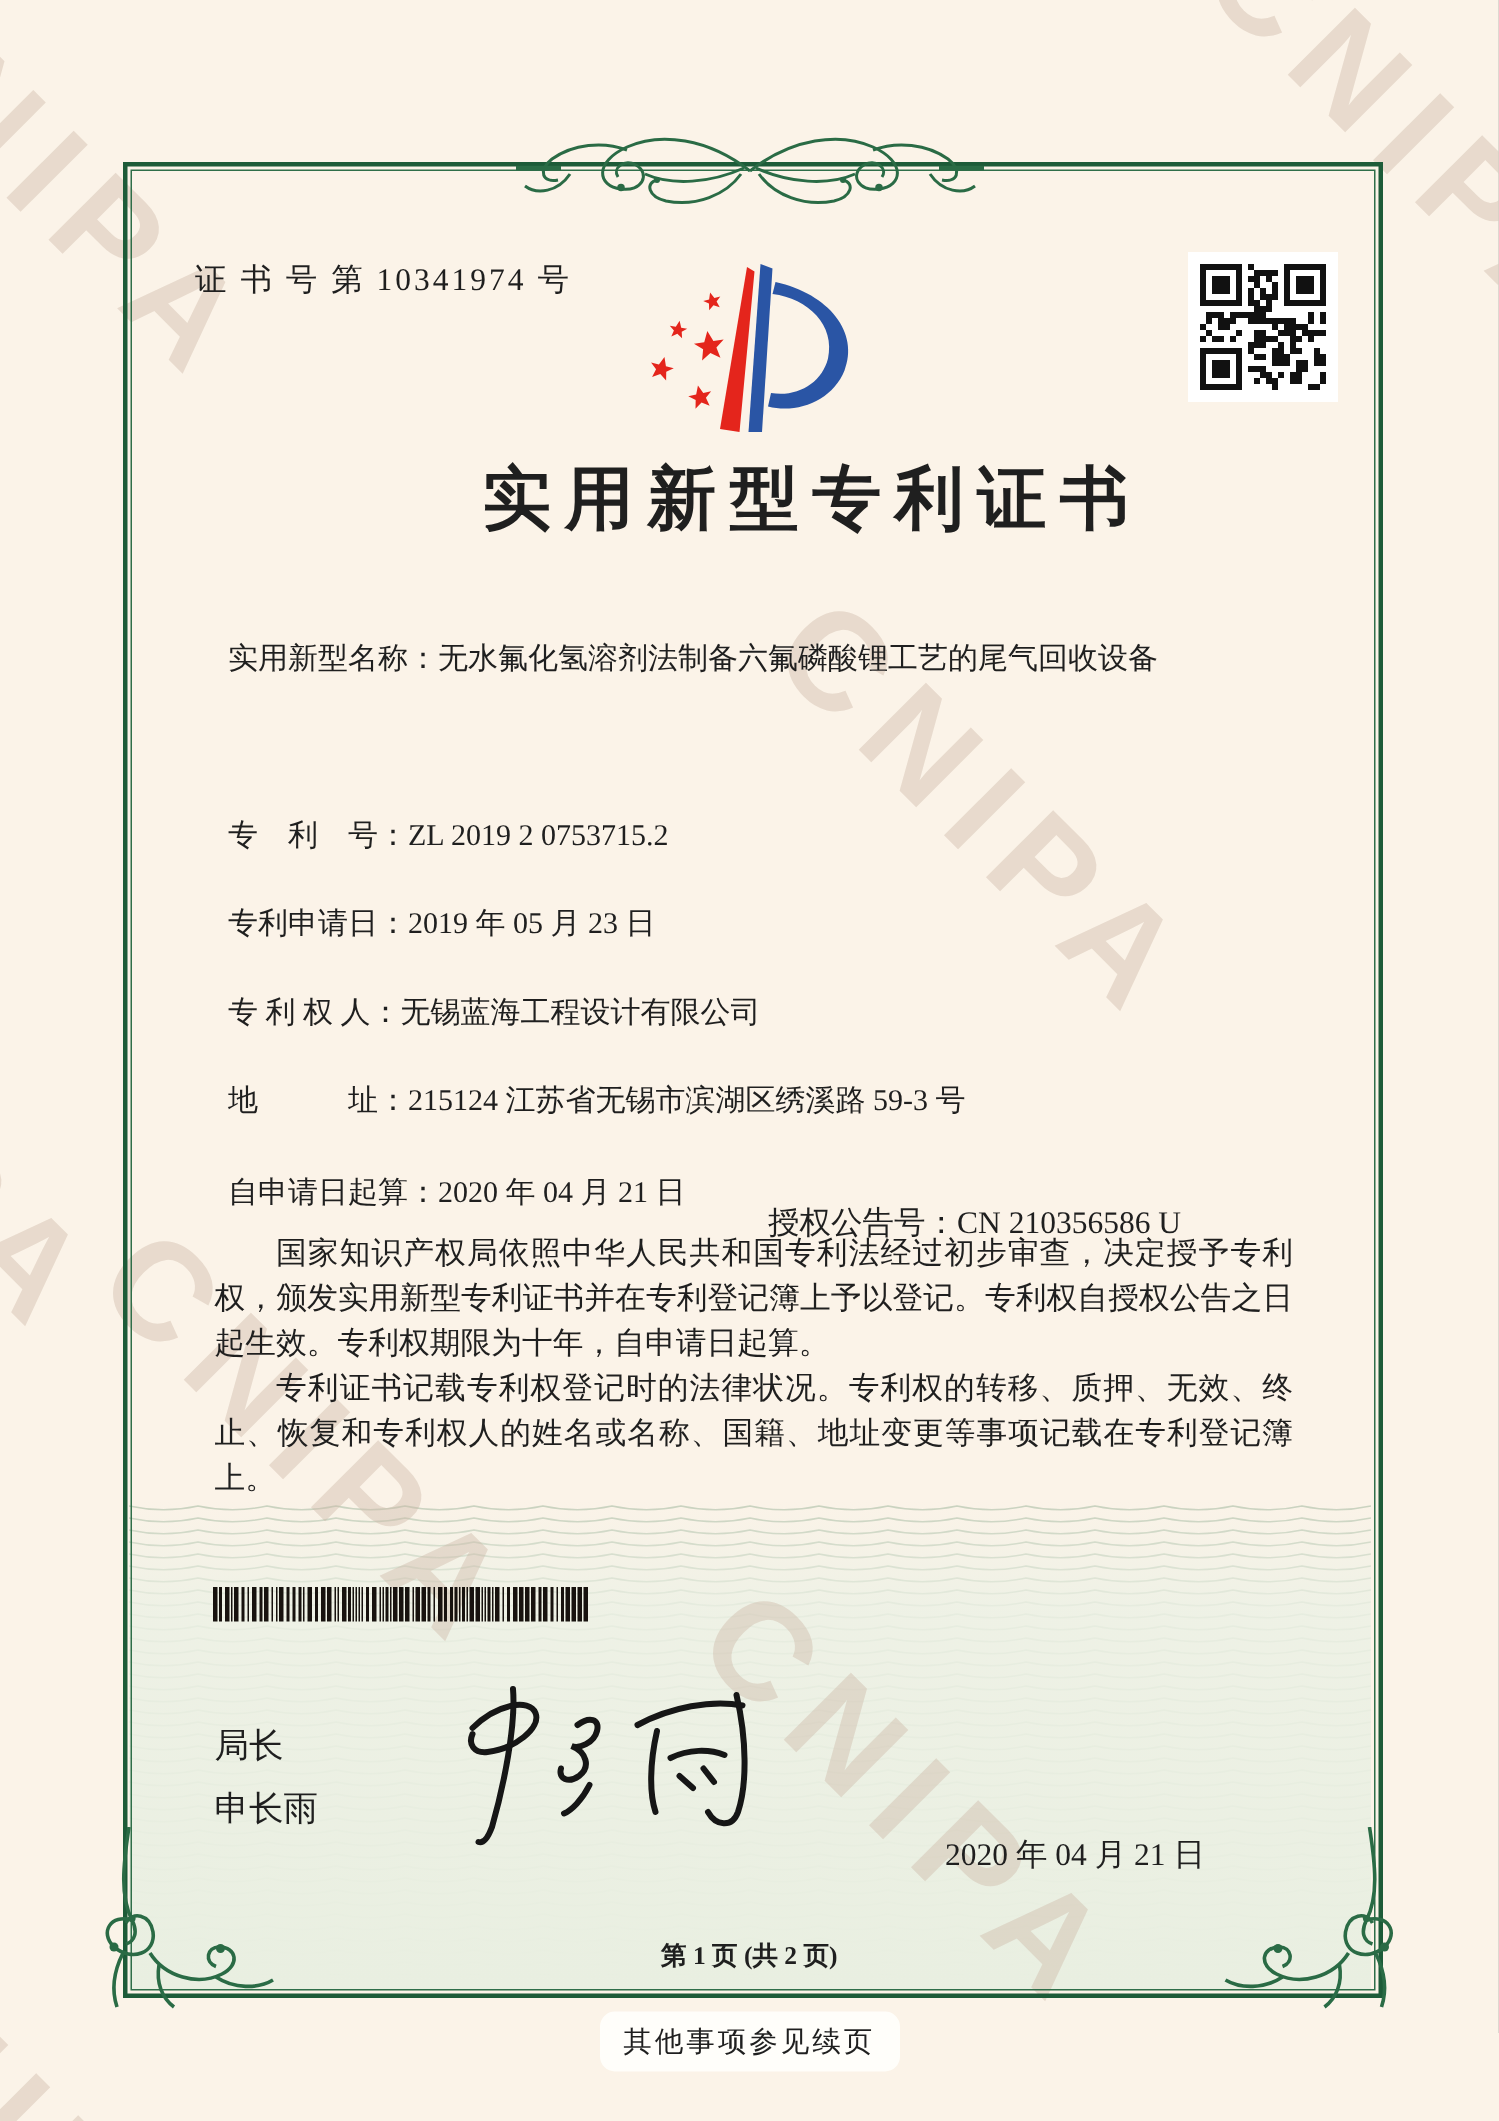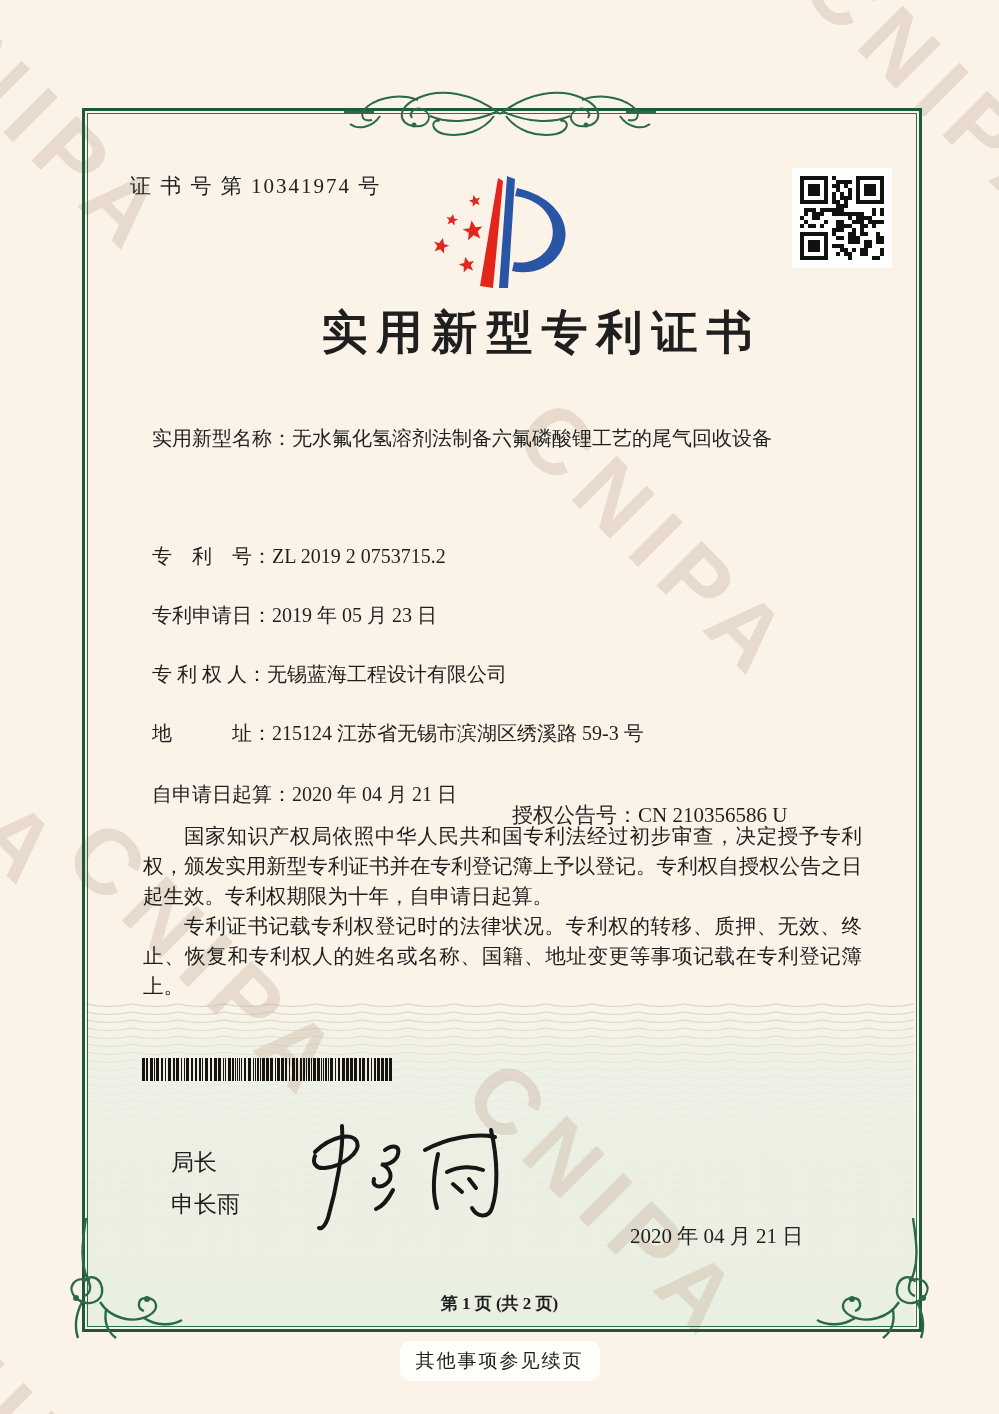--- a/index.html
+++ b/index.html
@@ -48,21 +48,21 @@
   .title{
     left:0;top:302px;width:999px;text-align:center;
     font-size:46px;font-weight:bold;letter-spacing:9px;padding-left:42px;
   }
   .row{left:152px;width:740px;font-size:20px;white-space:pre;}
   .row .lbl{white-space:pre;}
   .row2{left:512px;top:781px;font-size:21px;white-space:pre;margin-top:20px;}
   .paras{left:143px;top:821px;width:719px;font-size:20.5px;line-height:30px;text-align:justify;}
   .paras p{margin:0;text-indent:2em;}
   .barcode{left:142px;top:1058px;width:256px;height:24px;}
-  .signer{left:143px;top:1142px;font-family:Liberation Serif, serif;font-size:23px;line-height:42px;margin-left:28px;}
+  .signer{left:143px;top:1142px;font-family:Liberation Sans, sans-serif;font-size:23px;line-height:42px;}
   .signature{left:295px;top:1118px;width:230px;height:115px;}
   .date{left:630px;top:1222px;font-size:21px;white-space:pre;}
   .pageinfo{left:0;top:1292px;width:999px;text-align:center;font-size:17px;white-space:pre;font-weight:bold;}
   .note{
     left:50%;top:1341px;transform:translateX(-50%);
     background:#fffefa;padding:7px 16px;font-size:19px;letter-spacing:2px;white-space:pre;border-radius:10px;
   }
 </style>
 </head>
 <body>

